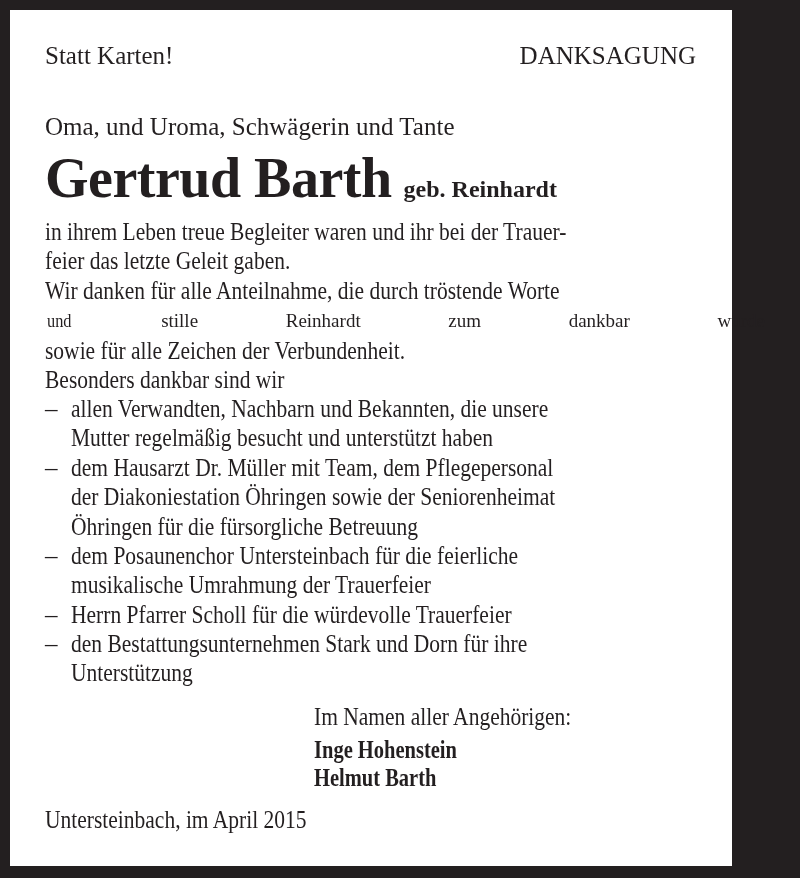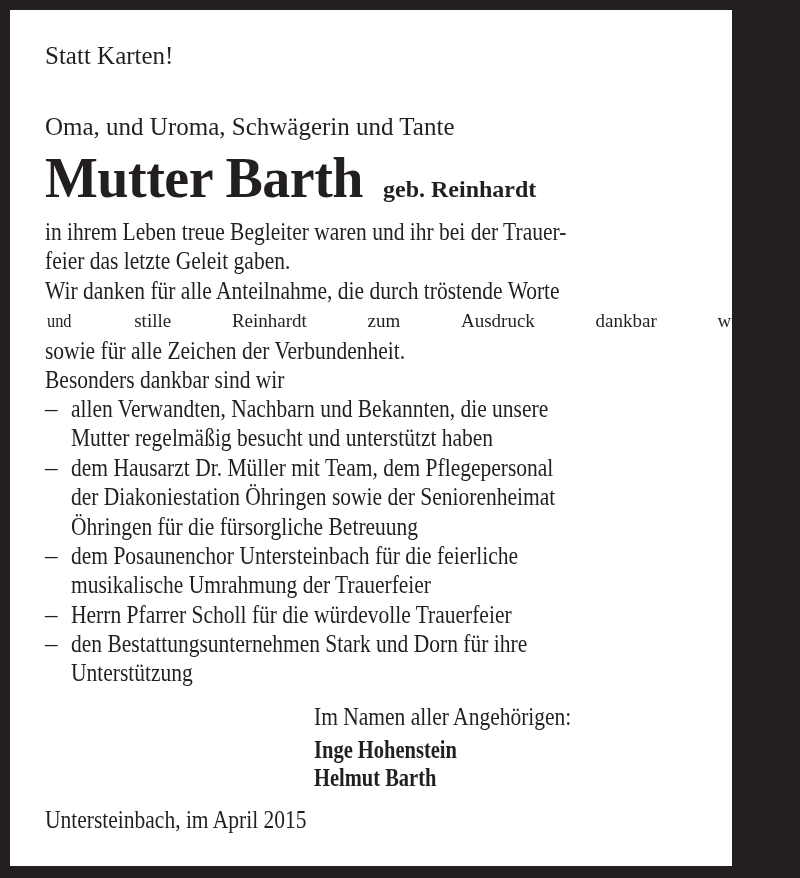--- a/index.html
+++ b/index.html
@@ -31,55 +31,55 @@
     left: 35px; top: 138px;
     white-space: nowrap;
     font-weight: bold;
     font-size: 56px;
     line-height: 60px;
     letter-spacing: -0.5px;
   }
   .name .maiden {
     font-size: 24px;
     letter-spacing: 0;
-    margin-left: 20px;
+    margin-left: 12px;
     text-align: center;
   }
   .justify {
     position: absolute;
     display: flex;
     justify-content: space-between;
     font-size: 19px;
     line-height: 30px;
   }
   .dash { position: absolute; left: 35px; font-size: 25px; line-height: 30px; }
   .bold { font-weight: bold; }
 </style>
 </head>
 <body>
 
 <div class="card">
 
   <div class="line" style="left:35px; top:31px;">Statt Karten!</div>
+  <div class="line" style="right:36px; top:31px; text-align:right;">DANKSAGUNG</div>
 
   <div class="line" style="left:35px; top:102px;text-align:center;">Oma, und Uroma, Schwägerin und Tante</div>
 
   <div class="name">
-    <span>Mutter Barth</span><span class="maiden">geb. Reinhardt</span>
+    <span>Gertrud Barth</span><span class="maiden">geb. Reinhardt</span>
   </div>
 
   <div class="line cond" style="left:35px; top:207px;">in ihrem Leben treue Begleiter waren und ihr bei der Trauer-</div>
   <div class="line cond" style="left:35px; top:236px;">feier das letzte Geleit gaben.</div>
   <div class="line cond" style="left:35px; top:266px;">Wir danken für alle Anteilnahme, die durch tröstende Worte</div>
   <div class="justify" style="left:35px; width:720px; top:296px;">
     <span class="cond">und</span>
     <span>stille</span>
     <span>Reinhardt</span>
     <span>zum</span>
-    <span>Ausdruck</span>
     <span>dankbar</span>
     <span>wurde</span>
   </div>
   <div class="line cond" style="left:35px; top:326px;">sowie für alle Zeichen der Verbundenheit.</div>
   <div class="line cond" style="left:35px; top:355px;">Besonders dankbar sind wir</div>
 
   <div class="dash" style="top:384px;">–</div>
   <div class="line cond" style="left:61px; top:384px;">allen Verwandten, Nachbarn und Bekannten, die unsere</div>
   <div class="line cond" style="left:61px; top:413px;">Mutter regelmäßig besucht und unterstützt haben</div>
 

